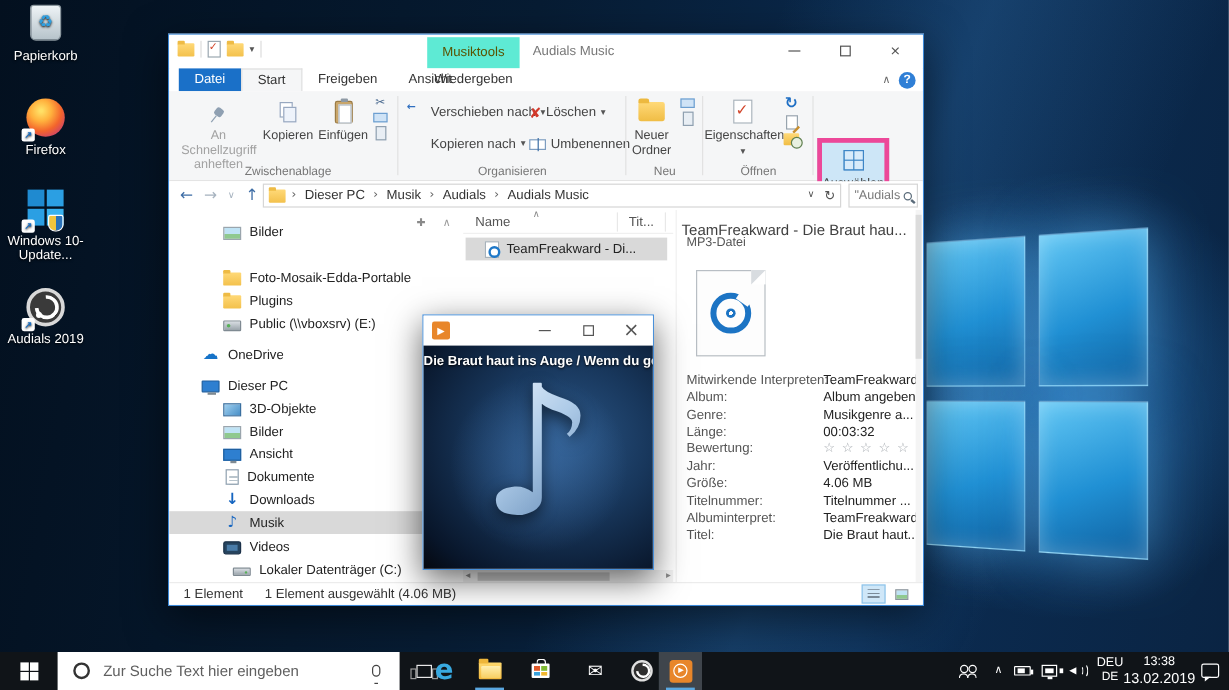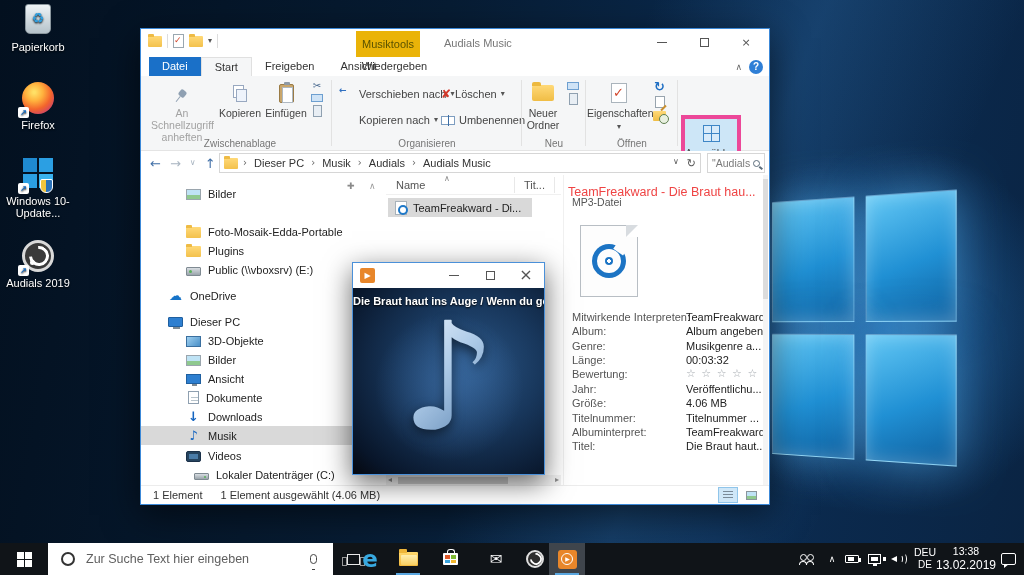--- a/index.html
+++ b/index.html
@@ -44,21 +44,21 @@
   
   #explorer { position:absolute; left:140px; top:28px; width:630px; height:477px; background:#fff;
     border:1px solid #3c89d8; box-shadow:0 10px 34px rgba(0,0,0,.55); z-index:10; font-size:11px; color:#222; }
   .titlebar { position:absolute; left:0; top:0; right:0; height:28px; background:#fff; }
   .qat { position:absolute; left:7px; top:5px; display:flex; align-items:center; gap:5px; }
   .qat .sep { width:1px; height:14px; background:#ddd; }
   .mini-folder { width:14px; height:11px; background:linear-gradient(#ffd978,#f3c14c); border-radius:1px; position:relative; }
   .mini-folder::before { content:""; position:absolute; left:0; top:-2px; width:6px; height:3px; background:#eebb45; border-radius:1px 1px 0 0; }
   .mini-doc-check { width:11px; height:14px; background:#fff; border:1px solid #9aa7b0; position:relative; }
   .mini-doc-check .gi { color:#d2452a; font-size:9px; position:absolute; left:0px; top:1px; }
-  .tool-tab { position:absolute; left:215px; top:2px; width:64px; height:26px; background:#eab308;
+  .tool-tab { position:absolute; left:215px; top:2px; width:77px; height:26px; background:#5eead4;
     color:#5a5200; text-align:center; line-height:26px; font-size:11px; }
   .win-title { position:absolute; left:303px; top:8px; color:#777; }
   .win-ctrls { position:absolute; right:2px; top:0; display:flex; }
   .win-ctrls .wc { width:42px; height:27px; display:flex; align-items:center; justify-content:center; color:#555; }
   .wc .maxbox { width:9px; height:9px; border:1px solid #555; }
   .wc .minline { width:10px; height:1px; background:#555; }
 
   .tabrow { position:absolute; left:0; top:28px; right:0; height:19px; background:#fff; display:flex; align-items:stretch; }
   .tab { padding:0 13px; line-height:19px; color:#333; }
   .tab-datei { background:#1a70c8; color:#fff; margin-left:8px; }
@@ -151,32 +151,32 @@
   .si-hdd { height:7px; margin-top:4px; background:linear-gradient(#d8dde2,#9aa4ab); border:1px solid #7f8a92; border-radius:1px; }
   .si-hdd::after { content:""; position:absolute; right:2px; top:2px; width:2px; height:2px; background:#58b058; border-radius:50%; }
   .nav-label { white-space:nowrap; overflow:hidden; }
 
   .filelist { position:absolute; left:245px; top:0; width:175px; bottom:0; }
   .fl-head { position:absolute; top:0; left:0; right:0; height:20px; color:#555; border-bottom:1px solid #f0f0f0; }
   .fl-head .h1 { position:absolute; left:10px; top:4px; } .fl-head .h2 { position:absolute; left:138px; top:4px; }
   .fl-head .sortmark { position:absolute; left:58px; top:0px; font-size:8px; color:#888; }
   .fl-head .csep1, .fl-head .csep2 { position:absolute; top:2px; width:1px; height:16px; background:#e8e8e8; }
   .fl-head .csep1 { left:128px; } .fl-head .csep2 { left:168px; }
-  .fl-row { position:absolute; left:2px; top:23px; width:144px; height:19px; background:#d9d9d9;
-    display:flex; align-items:center; gap:6px; padding-left:7px; }
+  .fl-row { position:absolute; left:2px; top:23px; width:168px; height:19px; background:#d9d9d9;
+    display:flex; align-items:center; gap:6px; padding-left:16px; }
   .audio-file-ic { width:12px; height:14px; background:#fff; border:1px solid #a8b2ba; position:relative; flex:none; }
   .audio-file-ic::after { content:""; position:absolute; left:2px; top:3px; width:6px; height:6px; border:2px solid #1e78c8; border-radius:50%; }
   .fl-row .fname { white-space:nowrap; overflow:hidden; color:#222; }
   .hscroll { position:absolute; left:245px; width:175px; top:300px; height:11px; background:#f2f2f2; }
   .hscroll .thumb { position:absolute; left:12px; top:2px; width:110px; height:7px; background:#c9c9c9; }
   .hscroll .sa { position:absolute; top:1px; font-size:8px; color:#8a8a8a; }
   .hscroll .sa.l { left:2px; } .hscroll .sa.r { right:2px; }
 
   .details { position:absolute; left:422px; top:0; right:0; bottom:0; border-left:1px solid #f0f0f0; }
-  .dt-title { position:absolute; left:4px; top:10px; font-size:12.5px; color:#ef4444; white-space:nowrap; overflow:hidden; max-width:190px; }
+  .dt-title { position:absolute; left:4px; top:10px; font-size:12.5px; color:#404040; white-space:nowrap; overflow:hidden; max-width:190px; }
   .dt-sub { position:absolute; left:8px; top:21px; font-size:10.5px; color:#555; }
   .mp3-icon { position:absolute; left:16px; top:50px; width:58px; height:72px; background:#fdfdfd; border:1px solid #b8bec4; }
   .mp3-icon .fold { position:absolute; right:-1px; top:-1px; width:0; height:0;
     border-left:12px solid #d8dce0; border-top:12px solid #fff; transform:rotate(90deg); }
   .mp3-icon .ring { position:absolute; left:11px; top:18px; width:34px; height:34px; border:5px solid #1c74c4; border-radius:50%; }
   .mp3-icon .ring::before { content:""; position:absolute; right:-6px; top:-6px; width:12px; height:10px; background:#fdfdfd; transform:rotate(35deg); }
   .mp3-icon .ring::after { content:""; position:absolute; left:8px; top:8px; width:8px; height:8px; border-radius:50%;
     background:radial-gradient(circle,#fdfdfd 28%,#1c74c4 30%); }
   .meta-row { position:absolute; left:8px; right:4px; height:14px; white-space:nowrap; }
   .meta-row .ml { position:absolute; left:0; color:#555; }

